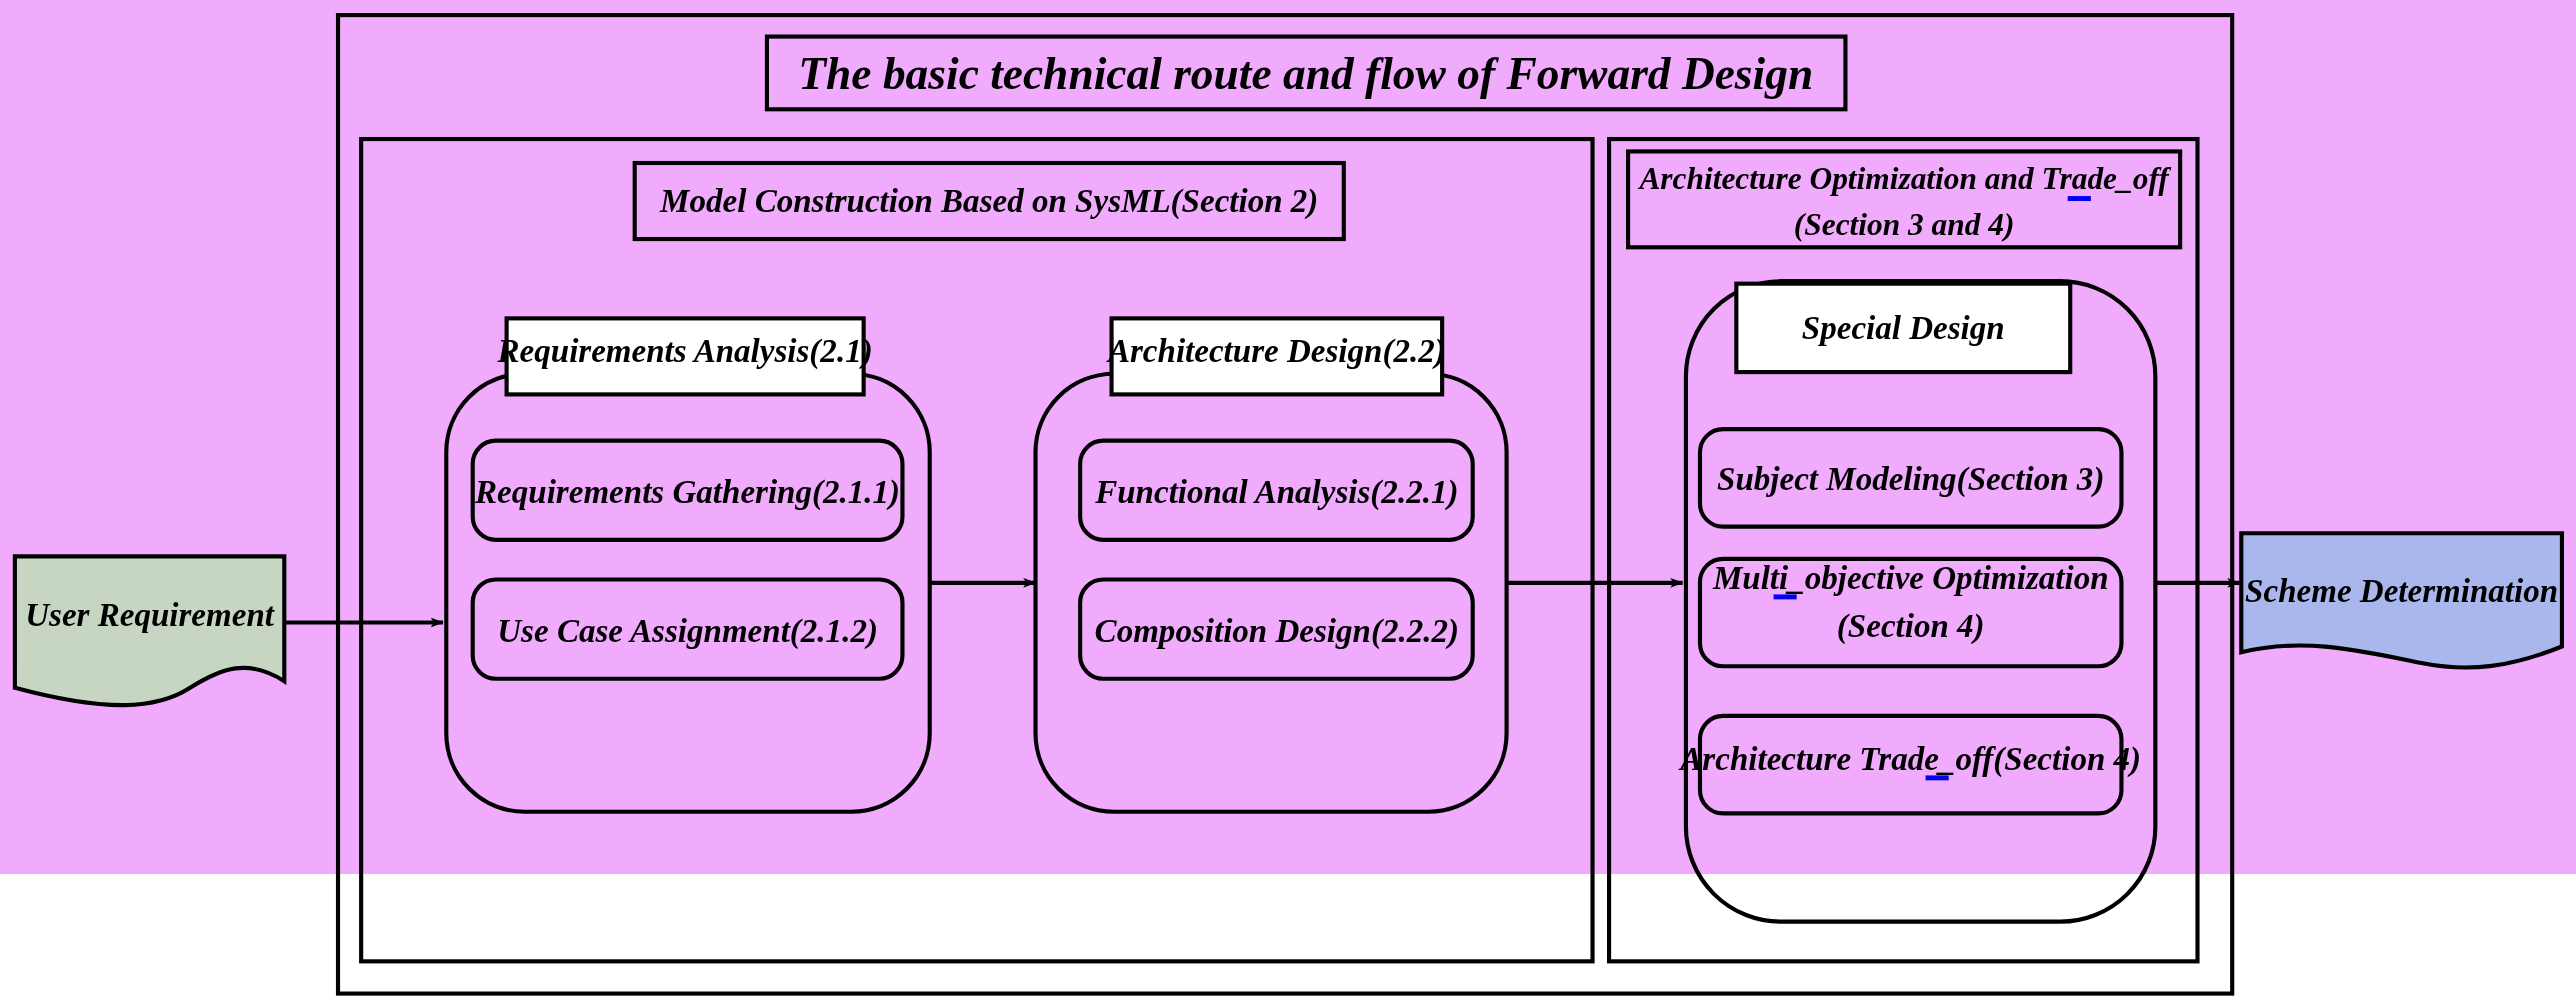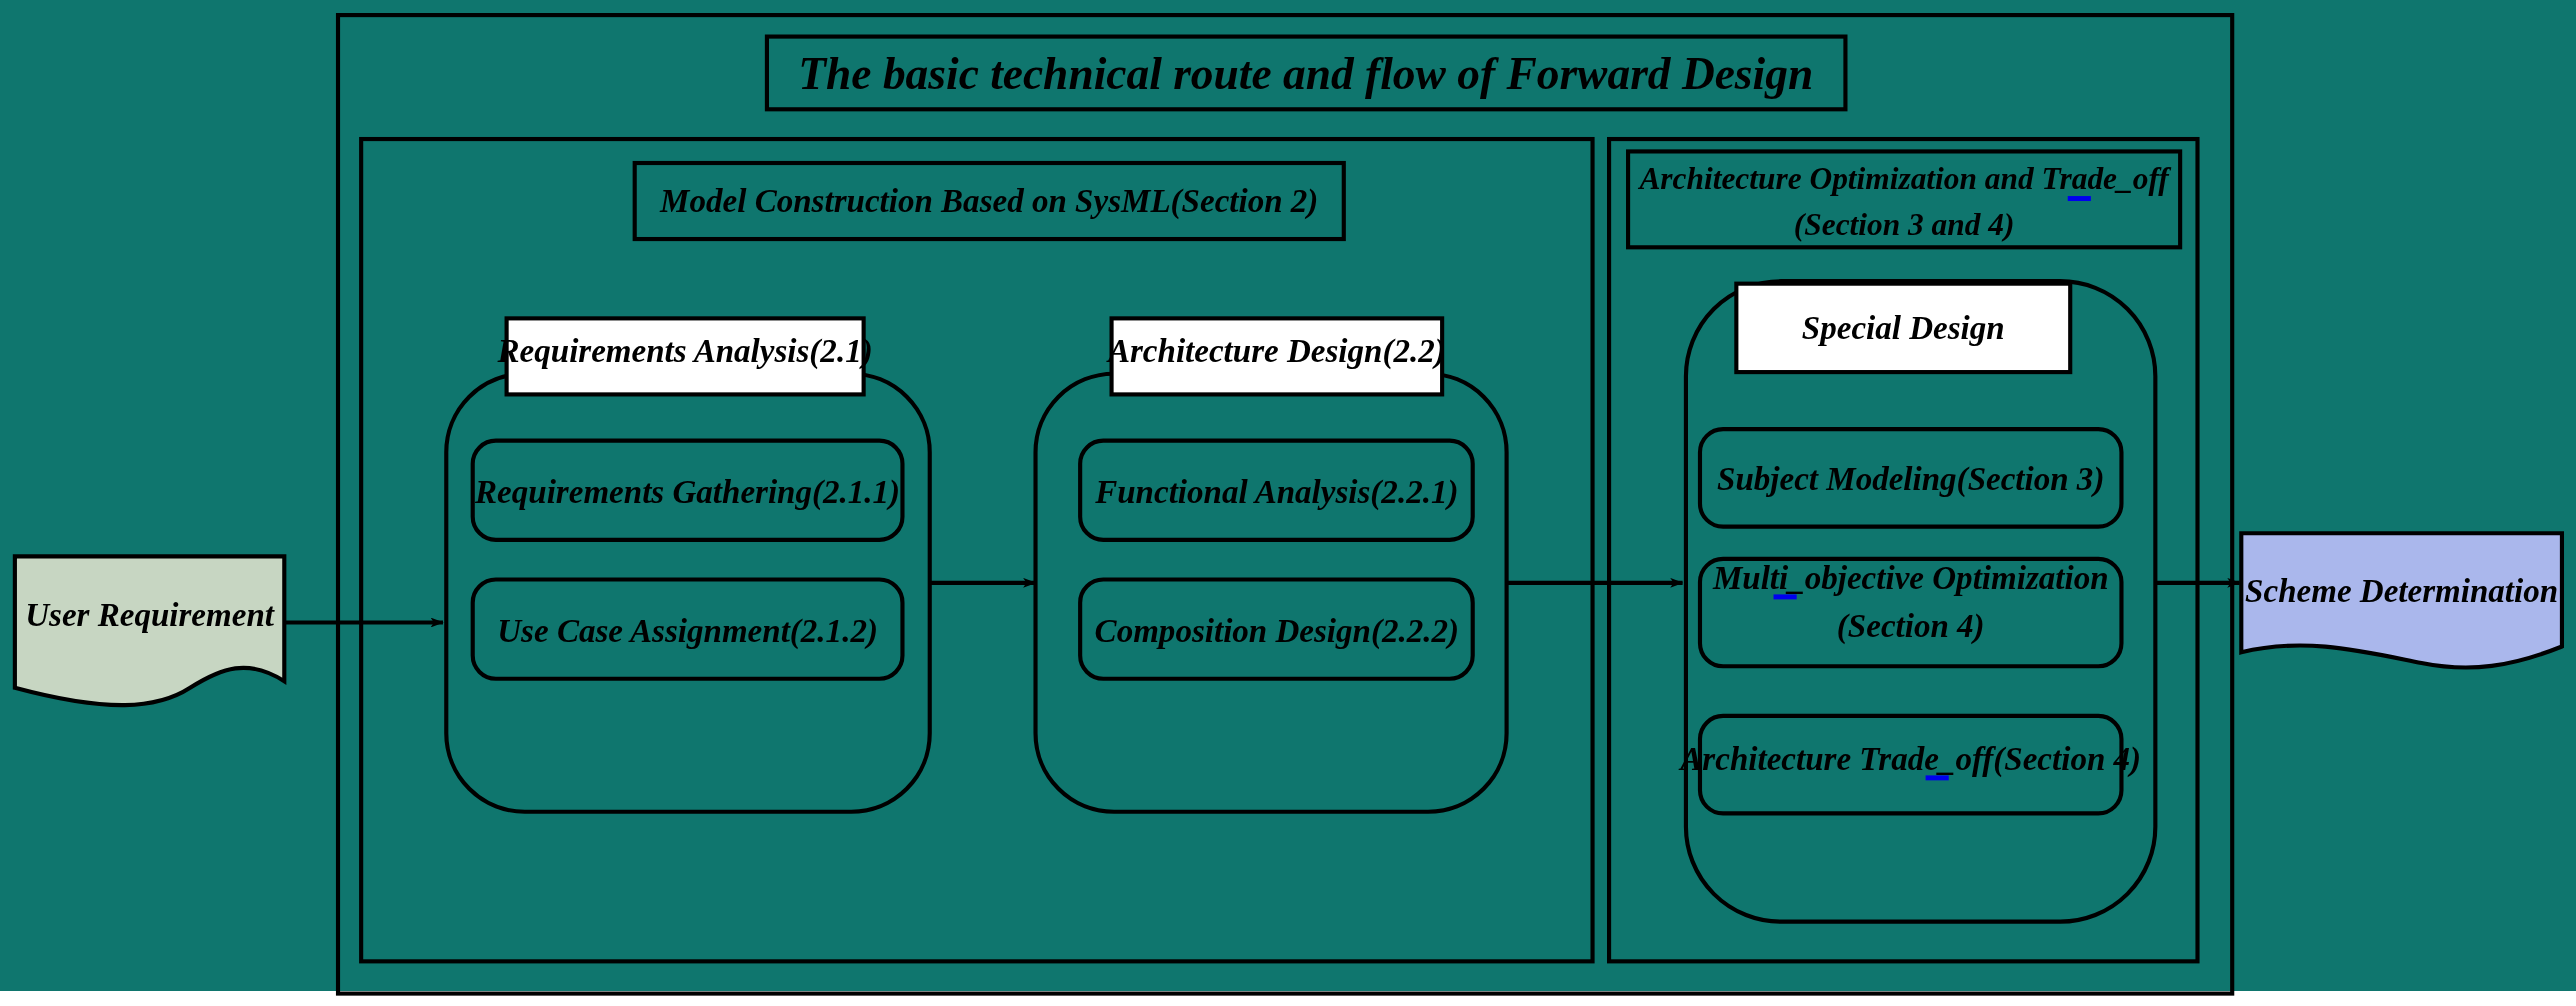--- a/index.html
+++ b/index.html
@@ -1,18 +1,18 @@
 <!DOCTYPE html>
 <html style="font-size:13.2px"><head>
 <meta charset="utf-8">
 <style>
   html,body{margin:0;padding:0;background:#ffffff;}
   body{width:2576px;height:1007px;overflow:hidden;
        font-family:"Liberation Serif","DejaVu Serif",serif;}
-  #stage{position:relative;width:2576px;height:991px;background:#0f766e;}
+  #stage{position:relative;width:2576px;height:874px;background:#f0abfc;}
   svg{position:absolute;left:0;top:0;width:2576px;height:1007px;}
   .ln{fill:none;stroke:#000;}
   text{font-family:"Liberation Serif","DejaVu Serif",serif;
        font-style:italic;font-weight:bold;fill:#000;}
 </style>
 </head>
 <body>
 
 <div id="stage">
 <svg viewBox="0 0 3117 1218" xmlns="http://www.w3.org/2000/svg">

